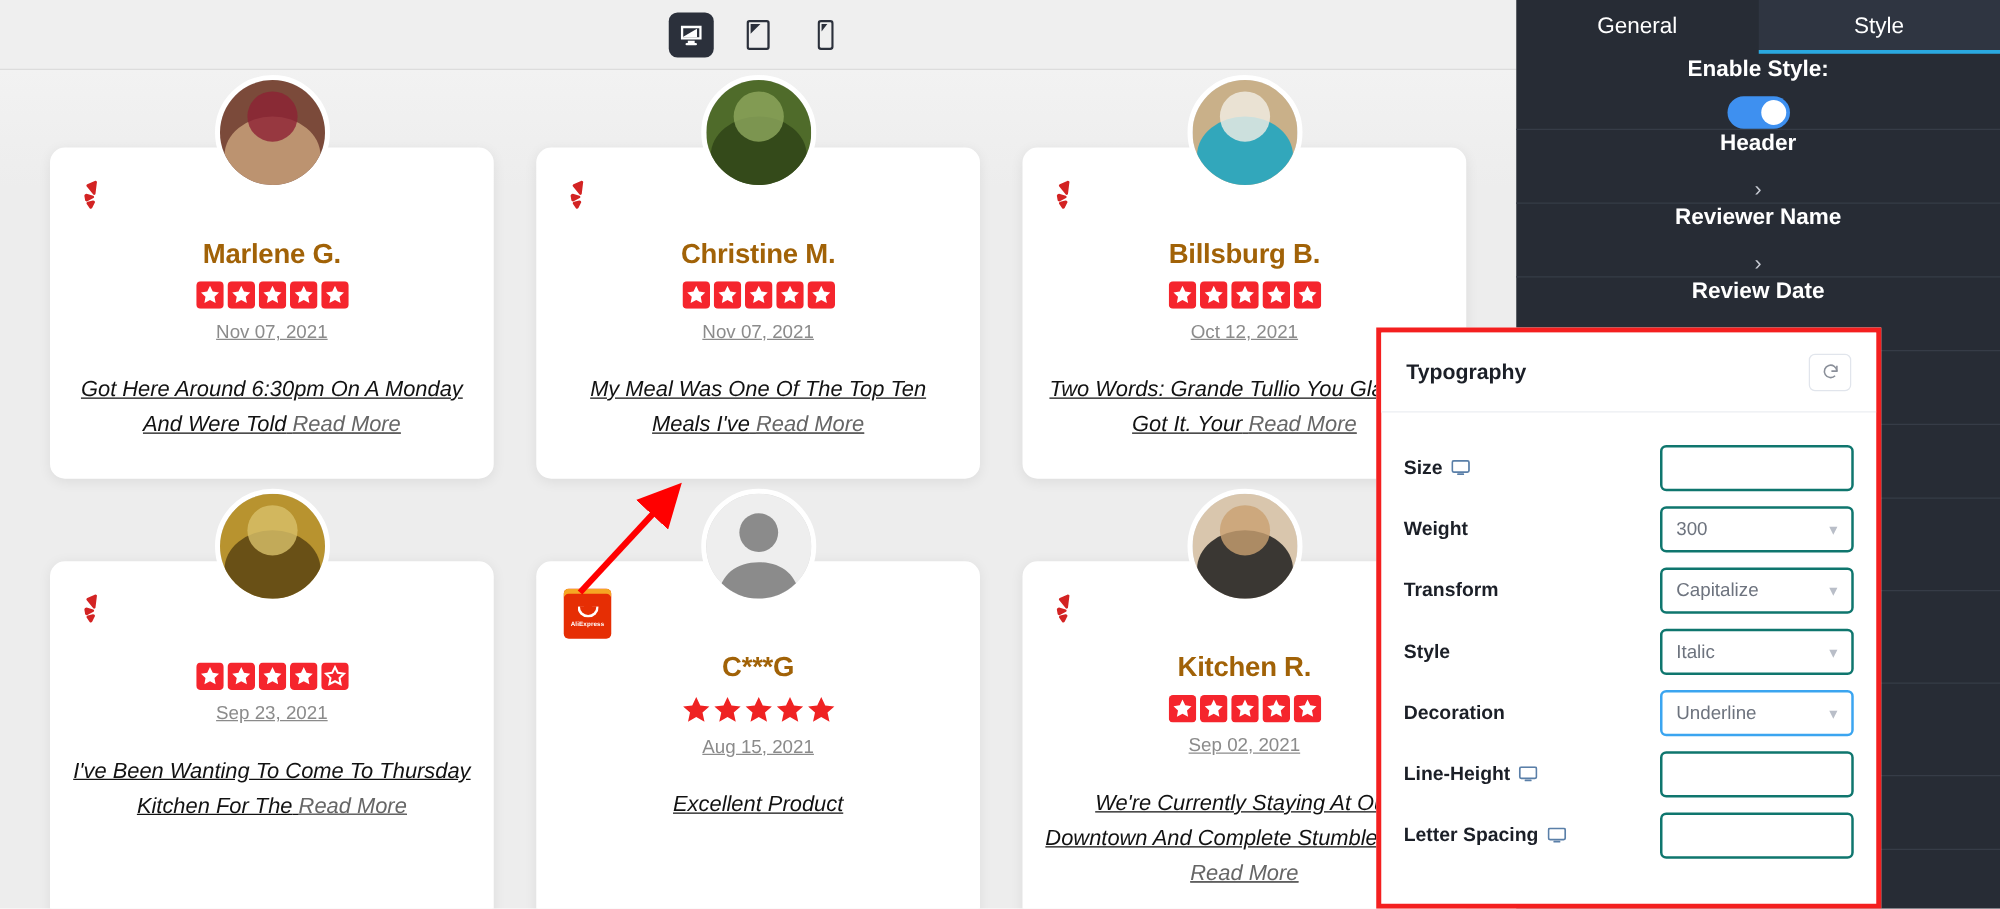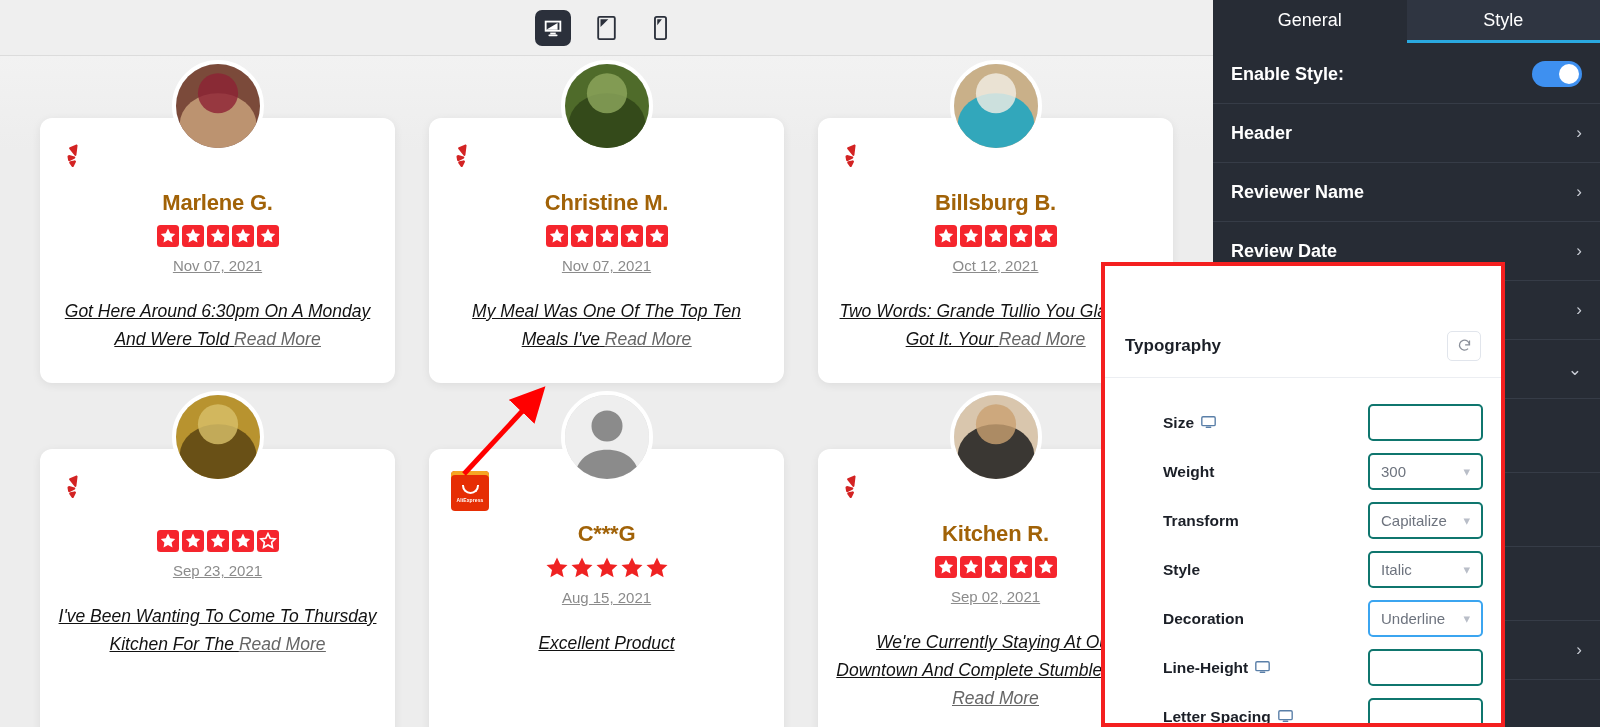--- a/index.html
+++ b/index.html
@@ -71,20 +71,21 @@
   .tab {
     flex: 1; display: flex; align-items: center; justify-content: center;
     font-size: 18px; font-weight: 500; cursor: pointer;
     border-bottom: 3px solid transparent;
   }
   .tab.active { background: #2f3541; border-bottom-color: #2aa9e0; }
   .srow {
     height: 59px; display: flex; align-items: center; justify-content: space-between;
     padding: 0 18px; border-bottom: 1px solid #363c47; font-size: 18px; font-weight: bold;
     cursor: pointer;
+    flex-direction: column;
   }
   .srow .chev { color: #c8ccd4; font-weight: 300; font-size: 17px; }
   .toggle {
     width: 50px; height: 26px; border-radius: 14px; background: #3e90f0; position: relative;
   }
   .toggle::after {
     content: ""; position: absolute; right: 3px; top: 3px;
     width: 20px; height: 20px; border-radius: 50%; background: #fff;
   }
   .swatch-row { height: 74px; display: flex; align-items: center; padding: 0 18px; border-bottom: 1px solid #363c47;}
@@ -101,32 +102,32 @@
     box-shadow: 0 2px 5px rgba(0,0,0,.35);
   }
 
   
   .typo {
     position: absolute; left: 1101px; top: 262px; width: 404px; height: 465px;
     border: 4px solid #f41f1f; background: #fff; overflow: hidden;
   }
   .typo-head {
     height: 64px; display: flex; align-items: center; justify-content: space-between;
-    padding: 0 20px; border-bottom: 1px solid #eceef2; background: #fff; margin-top: 48px;
+    padding: 0 20px; border-bottom: 1px solid #eceef2; background: #fff;
   }
   .typo-title { font-size: 17px; font-weight: bold; color: #1b1f27; }
   .resetbtn {
     width: 34px; height: 30px; border: 1px solid #e1e5ec; border-radius: 5px;
     display: flex; align-items: center; justify-content: center; color: #8a8f99;
   }
   .typo-body { padding: 20px 18px 0; }
   .frow { display: flex; align-items: center; height: 49px; }
   .flabel {
     flex: 0 0 205px; font-size: 15.5px; font-weight: bold; color: #1b1f27;
-    display: flex; align-items: center; gap: 7px; margin-left: 40px;
+    display: flex; align-items: center; gap: 7px;
   }
   .fctl {
     flex: 1; height: 37px; border: 2px solid #0f766e; border-radius: 5px;
     display: flex; align-items: center; padding: 0 11px; font-size: 15px; color: #6d737e;
     justify-content: space-between; background: #fff;
   }
   .fctl.focus { border-color: #3ba5f0; }
   .fctl .cv { color: #6d737e; }
   .fctl .dd { color: #b9bec8; font-size: 13px; }
   .respicon { color: #5a7fa8; display: inline-flex; }

